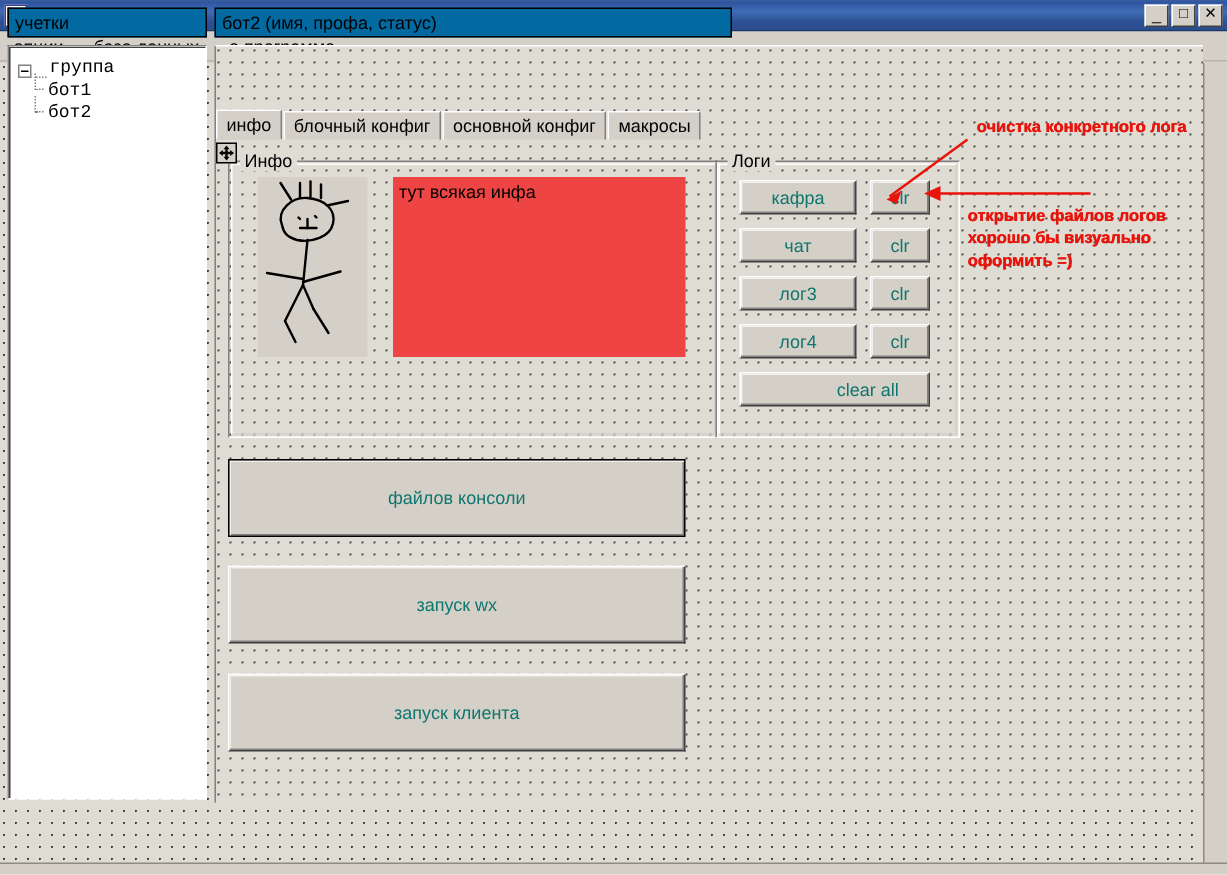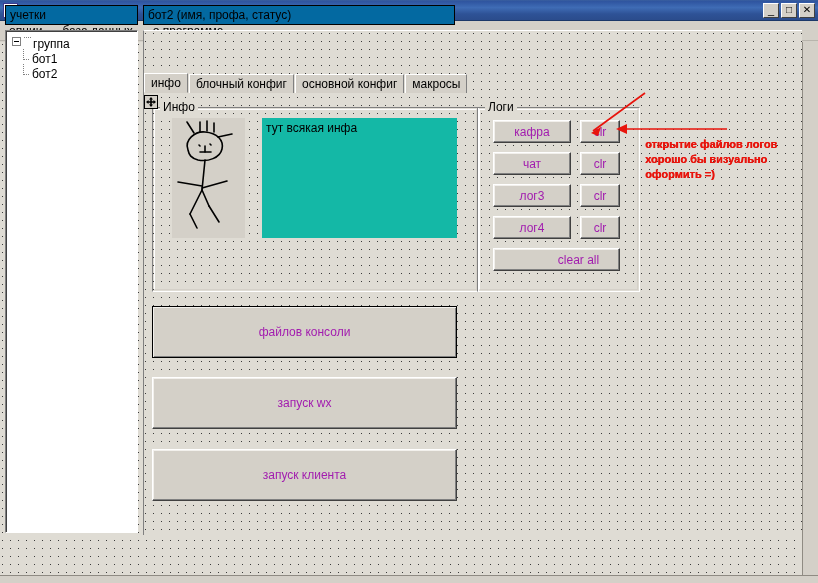--- a/index.html
+++ b/index.html
@@ -132,41 +132,41 @@
     display: flex;
     align-items: center;
     padding-left: 4px;
     font-family: "Liberation Sans", sans-serif;
     font-size: 12px;
     color: #000;
     overflow: hidden;
     white-space: nowrap;
   }
   #edit-accounts { left: 5px;   top: 5px;  width: 133px; height: 20px; }
-  #edit-bot      { left: 143px; top: 5px;  width: 312px; height: 20px; }
+  #edit-bot      { left: 143px; top: 5px;  width: 345px; height: 20px; }
 
   
   .tree-panel {
     position: absolute;
     left: 5px; top: 30px;
     width: 133px; height: 503px;
     background: #ffffff;
     border: 1px solid #808080;
     border-right-color: #ffffff;
     border-bottom-color: #ffffff;
     box-shadow: inset 1px 1px 0 #404040;
     box-sizing: border-box;
     padding: 6px 4px;
     overflow: hidden;
   }
   .tree-node {
     display: flex;
-    align-items: flex-start;
+    align-items: flex-end;
     height: 15px;
-    font-family: Liberation Sans, sans-serif;
+    font-family: Liberation Mono, monospace;
     font-size: 12px;
     color: #000;
     white-space: nowrap;
     cursor: default;
   }
   .tree-root { padding-left: 2px; }
   .tree-child { padding-left: 22px; position: relative; }
   .tree-child::before {
     content: "";
     position: absolute;
@@ -309,21 +309,21 @@
     position: absolute;
     left: 20px; top: 18px;
     width: 73px; height: 120px;
     background: #d4d0c8;
     overflow: hidden;
   }
   .memo {
     position: absolute;
     left: 110px; top: 18px;
     width: 195px; height: 120px;
-    background: #14b8a6;
+    background: #ef4444;
     font-family: "Liberation Sans", sans-serif;
     font-size: 12px;
     color: #000;
     padding: 3px 4px;
     box-sizing: border-box;
     overflow: hidden;
   }
 
   
   .btn {
@@ -331,21 +331,21 @@
     border: 1px solid #ffffff;
     border-right-color: #404040;
     border-bottom-color: #404040;
     box-shadow: inset -1px -1px 0 #808080, inset 1px 1px 0 #f2f0ec;
     box-sizing: border-box;
     display: flex;
     align-items: center;
     justify-content: center;
     font-family: "Liberation Sans", sans-serif;
     font-size: 12px;
-    color: #a21caf;
+    color: #0f766e;
     cursor: pointer;
     white-space: nowrap;
     position: absolute;
   }
   .btn.focused {
     border: 1px solid #000000;
     box-shadow: inset 1px 1px 0 #f2f0ec, inset -1px -1px 0 #808080;
   }
 
   
@@ -522,20 +522,21 @@
 
   <svg class="annot-svg">
 
     <line x1="645" y1="93" x2="593" y2="131" stroke="#e8140c" stroke-width="1.7"></line>
     <polygon points="591,133 601,127 598,136" fill="#e8140c"></polygon>
 
     <line x1="727" y1="129" x2="620" y2="129" stroke="#e8140c" stroke-width="1.7"></line>
     <polygon points="616,129 627,124 627,134" fill="#e8140c"></polygon>
   </svg>
 
+  <div class="annot" style="left:651px; top:77px;">очистка конкретного лога</div>
   <div class="annot" style="left:645px; top:151px;">хорошо бы визуально</div>
   <div class="annot" style="left:645px; top:136px;">открытие файлов логов</div>
   <div class="annot" style="left:645px; top:166px;">оформить =)</div>
 
   <div class="edge-right"></div>
   <div class="edge-bottom"></div>
 
 </div>
 
 </body></html>

